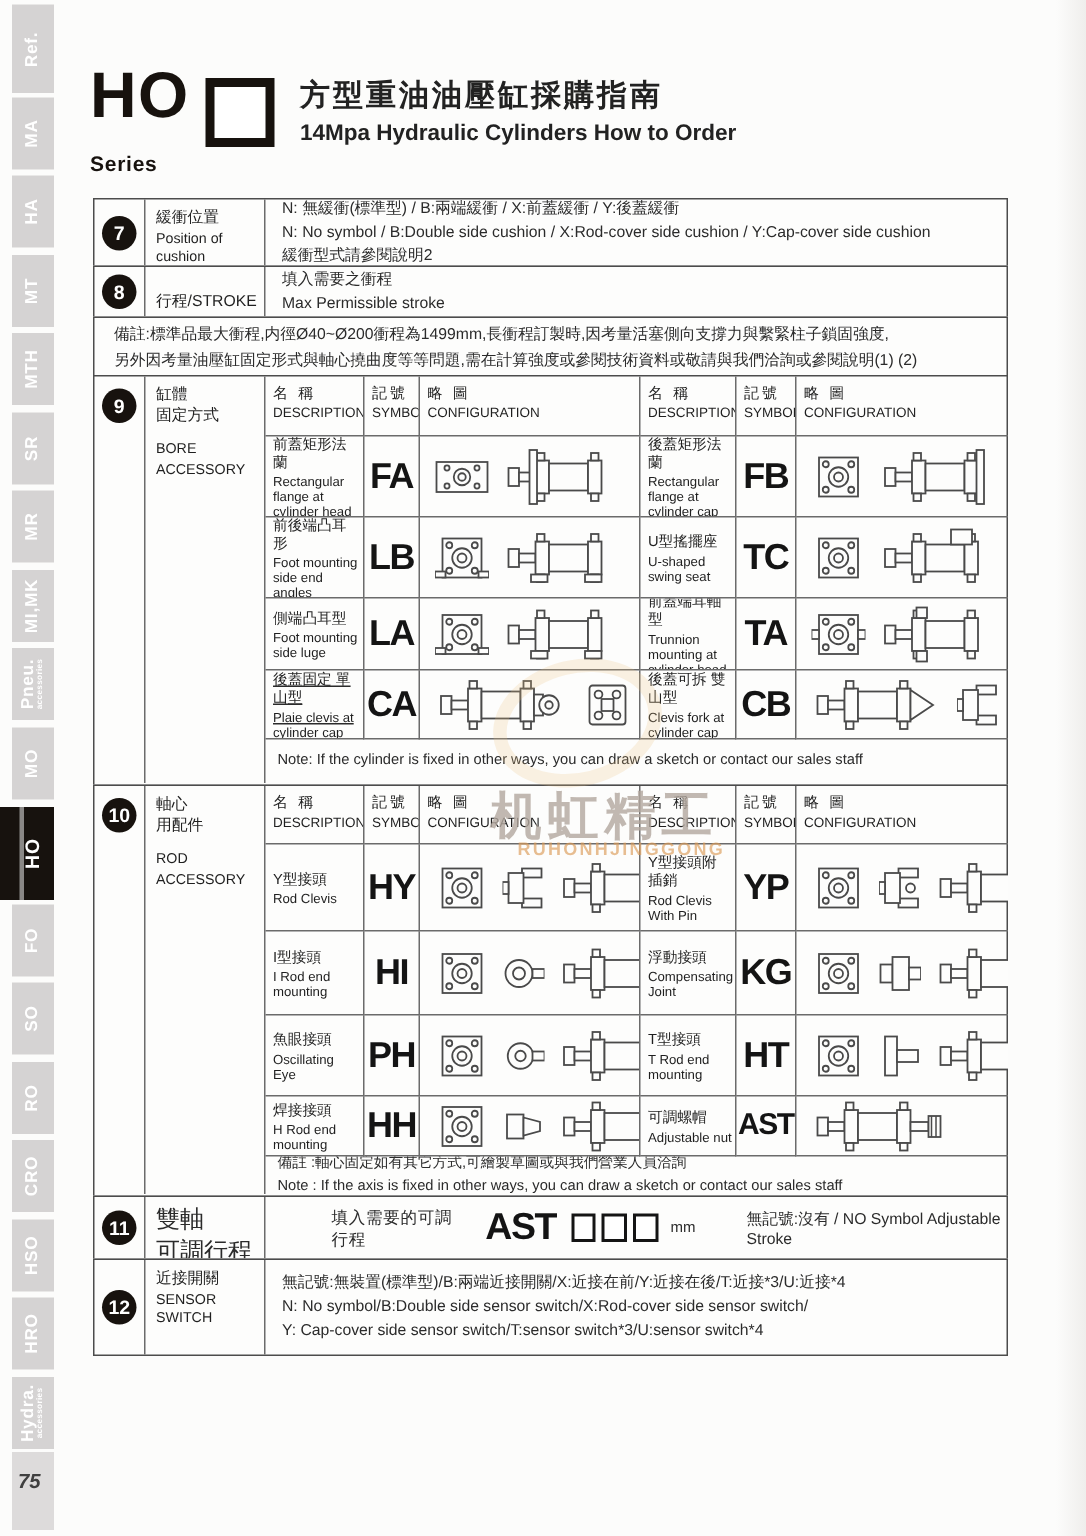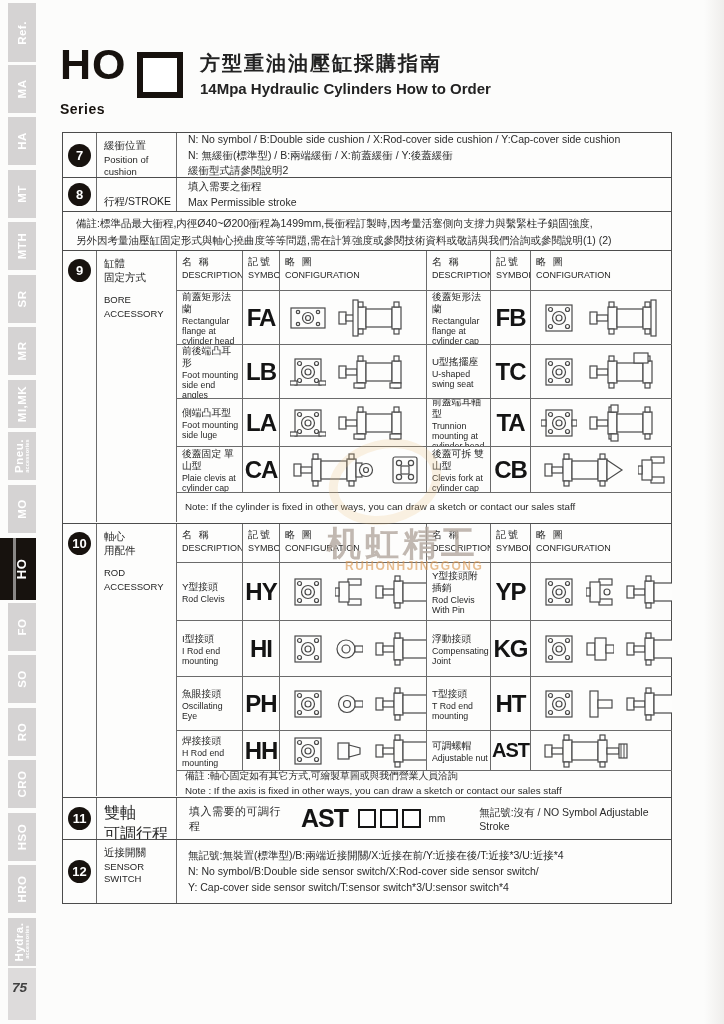--- a/index.html
+++ b/index.html
@@ -53,21 +53,21 @@
   .dcell .zh{font-size:9.8px;line-height:1.25;color:#1f1f1f;}
   .dcell .en{font-size:8.8px;line-height:1.15;color:#1f1f1f;margin-top:1px;}
   .scell{display:flex;align-items:center;justify-content:center;
          font-size:24px;font-weight:bold;letter-spacing:-1px;color:#141414;}
   .scell.small{font-size:20px;}
   .ccell{display:flex;align-items:center;gap:9px;padding-left:10px;}
   .secnote{padding:2px 4px 2px 8px;display:flex;flex-direction:column;justify-content:center;}
   .secnote div{font-size:9.8px;line-height:1.5;white-space:nowrap;}
   
   .astline{display:flex;align-items:center;padding-left:12px;}
-  .astline .pre{font-size:11px;letter-spacing:.5px;}
+  .astline .pre{font-size:11px;letter-spacing:.5px;margin-left:32px;}
   .astline .ast{font-size:25px;font-weight:bold;letter-spacing:-1px;margin:0 10px 0 14px;color:#141414;}
   .astbox{display:inline-block;width:15px;height:15px;border:2.5px solid #141414;background:#fff;margin-right:4px;}
   .astline .unit{font-size:10px;margin-left:4px;}
   .astline .tail{font-size:10.5px;margin-left:34px;}
   
   .wm-zh{position:absolute;left:327px;top:521px;font-size:34px;font-weight:bold;letter-spacing:4px;
          color:#b3a89f;opacity:.8;pointer-events:none;}
   .wm-en{position:absolute;left:345px;top:559px;font-size:12px;font-weight:bold;letter-spacing:1.5px;
          color:#dc9c58;opacity:.65;pointer-events:none;}
   .wm-swirl{position:absolute;left:328px;top:440px;width:96px;height:66px;border:9px solid #eec584;
@@ -152,22 +152,22 @@
 
   <div class="blk srow" id="row7" style="top:132px;height:46px;grid-template-columns:34px 80px 1fr;">
     <div class="cell br numcell">
       <span class="ncirc">7</span>
     </div>
     <div class="cell br namecell">
       <div class="zh">緩衝位置</div>
       <div class="en">Position of cushion</div>
     </div>
     <div class="cell contcell">
+        <div>N: 無緩衝(標準型) / B:兩端緩衝  / X:前蓋緩衝  / Y:後蓋緩衝</div>
         <div>N: No symbol / B:Double side cushion / X:Rod-cover side cushion / Y:Cap-cover side cushion</div>
-        <div>N: 無緩衝(標準型) / B:兩端緩衝  / X:前蓋緩衝  / Y:後蓋緩衝</div>
         <div>緩衝型式請參閱說明2</div>
       </div>
   </div>
 
   <div class="blk srow" id="row8" style="top:177px;height:35px;grid-template-columns:34px 80px 1fr;">
     <div class="cell br numcell">
       <span class="ncirc">8</span>
     </div>
     <div class="cell br namecell" style="display:flex;align-items:flex-end;">
       <div class="zh">行程/STROKE</div>
@@ -390,21 +390,21 @@
           <rect stroke="#4a4a4a" stroke-width="1.2" fill="#fdfdfc" x="31" y="11" width="26" height="18"></rect>
           <rect stroke="#4a4a4a" stroke-width="1.2" fill="#fdfdfc" x="57" y="9" width="9" height="22"></rect>
           <rect stroke="#4a4a4a" stroke-width="1.2" fill="#fdfdfc" x="23" y="4" width="5" height="5"></rect>
           <rect stroke="#4a4a4a" stroke-width="1.2" fill="#fdfdfc" x="59" y="4" width="5" height="5"></rect>
           <rect stroke="#4a4a4a" stroke-width="1.2" fill="#fdfdfc" x="23" y="31" width="5" height="5"></rect>
           <rect stroke="#4a4a4a" stroke-width="1.2" fill="#fdfdfc" x="59" y="31" width="5" height="5"></rect>
           <rect stroke="#4a4a4a" stroke-width="1.2" fill="#fdfdfc" x="25" y="2" width="7" height="7"></rect>
           <rect stroke="#4a4a4a" stroke-width="1.2" fill="#fdfdfc" x="25" y="31" width="7" height="7"></rect>
         </svg>
       </div>
-      <div class="cell bb br dcell" style="grid-area: 5 / 3;">
+      <div class="cell bb br dcell" style="grid-area: 5 / 3; text-decoration: underline;">
         <div class="zh">後蓋固定 單山型</div>
         <div class="en">Plaie clevis at cylinder cap</div>
       </div>
       <div class="cell bb br scell" style="grid-area: 5 / 4;">CA</div>
       <div class="cell bb ccell br" style="grid-area: 5 / 5;">
         <svg width="88" height="40" viewBox="0 0 88 40">
           <rect stroke="#4a4a4a" stroke-width="1.2" fill="#fdfdfc" x="4" y="14" width="7" height="12"></rect>
           <rect stroke="#4a4a4a" stroke-width="1.2" fill="#fdfdfc" x="11" y="17" width="11" height="6"></rect>
           <rect stroke="#4a4a4a" stroke-width="1.2" fill="#fdfdfc" x="22" y="9" width="9" height="22"></rect>
           <rect stroke="#4a4a4a" stroke-width="1.2" fill="#fdfdfc" x="31" y="11" width="26" height="18"></rect>

